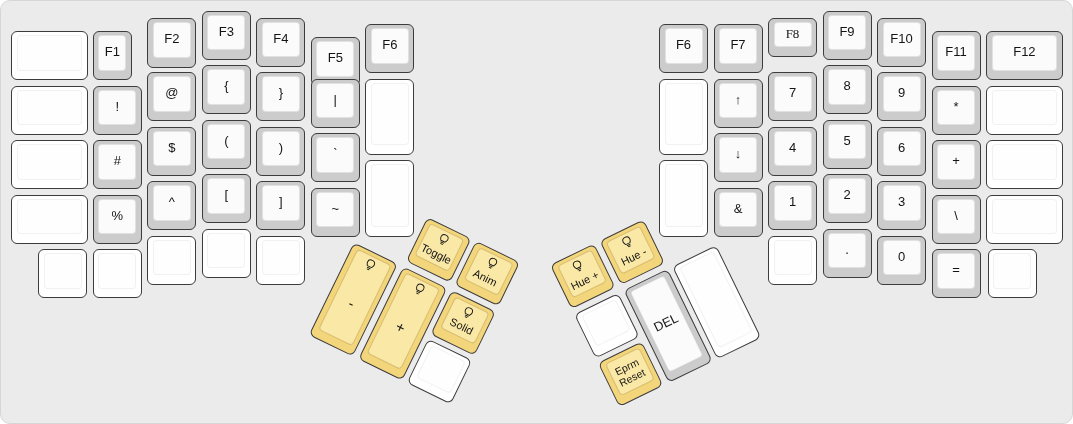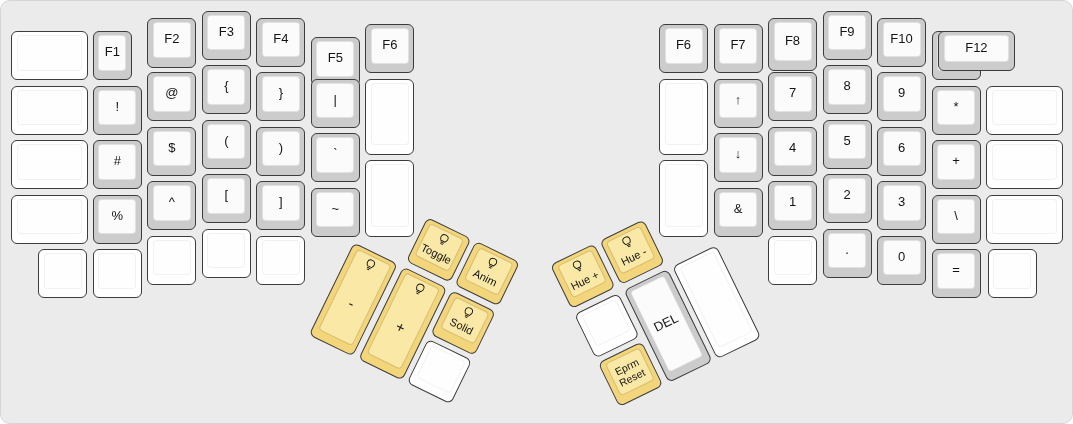--- a/index.html
+++ b/index.html
@@ -288,21 +288,21 @@
           </div>
         </div>
       </div>
       <div class="key gray" style="left: 712.5px; top: 186.5px; width: 49px; height: 49px; --fs: 13px;">
         <div class="keytop">
           <div class="legend">
             <div>&amp;</div>
           </div>
         </div>
       </div>
-      <div class="key gray" style="left: 767px; top: 16.5px; width: 49px; height: 53px; --fs: 13px;">
+      <div class="key gray" style="left: 767px; top: 16.5px; width: 49px; height: 39px; font-family: Liberation Serif, serif; --fs: 13px;">
         <div class="keytop">
           <div class="legend">
             <div>F8</div>
           </div>
         </div>
       </div>
       <div class="key gray" style="left: 767px; top: 71px; width: 49px; height: 49px; --fs: 13px;">
         <div class="keytop">
           <div class="legend">
             <div>7</div>
@@ -400,21 +400,21 @@
           </div>
         </div>
       </div>
       <div class="key gray" style="left: 930.5px; top: 193.5px; width: 49px; height: 49px; --fs: 13px;">
         <div class="keytop">
           <div class="legend">
             <div>\</div>
           </div>
         </div>
       </div>
-      <div class="key gray" style="left: 937px; top: 30px; width: 76.8px; height: 40px; padding-left: 48px; --fs: 13px;">
+      <div class="key gray" style="left: 985px; top: 30px; width: 76.8px; height: 49px; padding-left: 48px; --fs: 13px;">
         <div class="keytop">
           <div class="legend">
             <div>F12</div>
           </div>
         </div>
       </div>
       <div class="key white" style="left: 985px; top: 84.5px; width: 76.8px; height: 49px; --fs: 13px;">
         <div class="keytop">
           <div class="legend"></div>
         </div>

